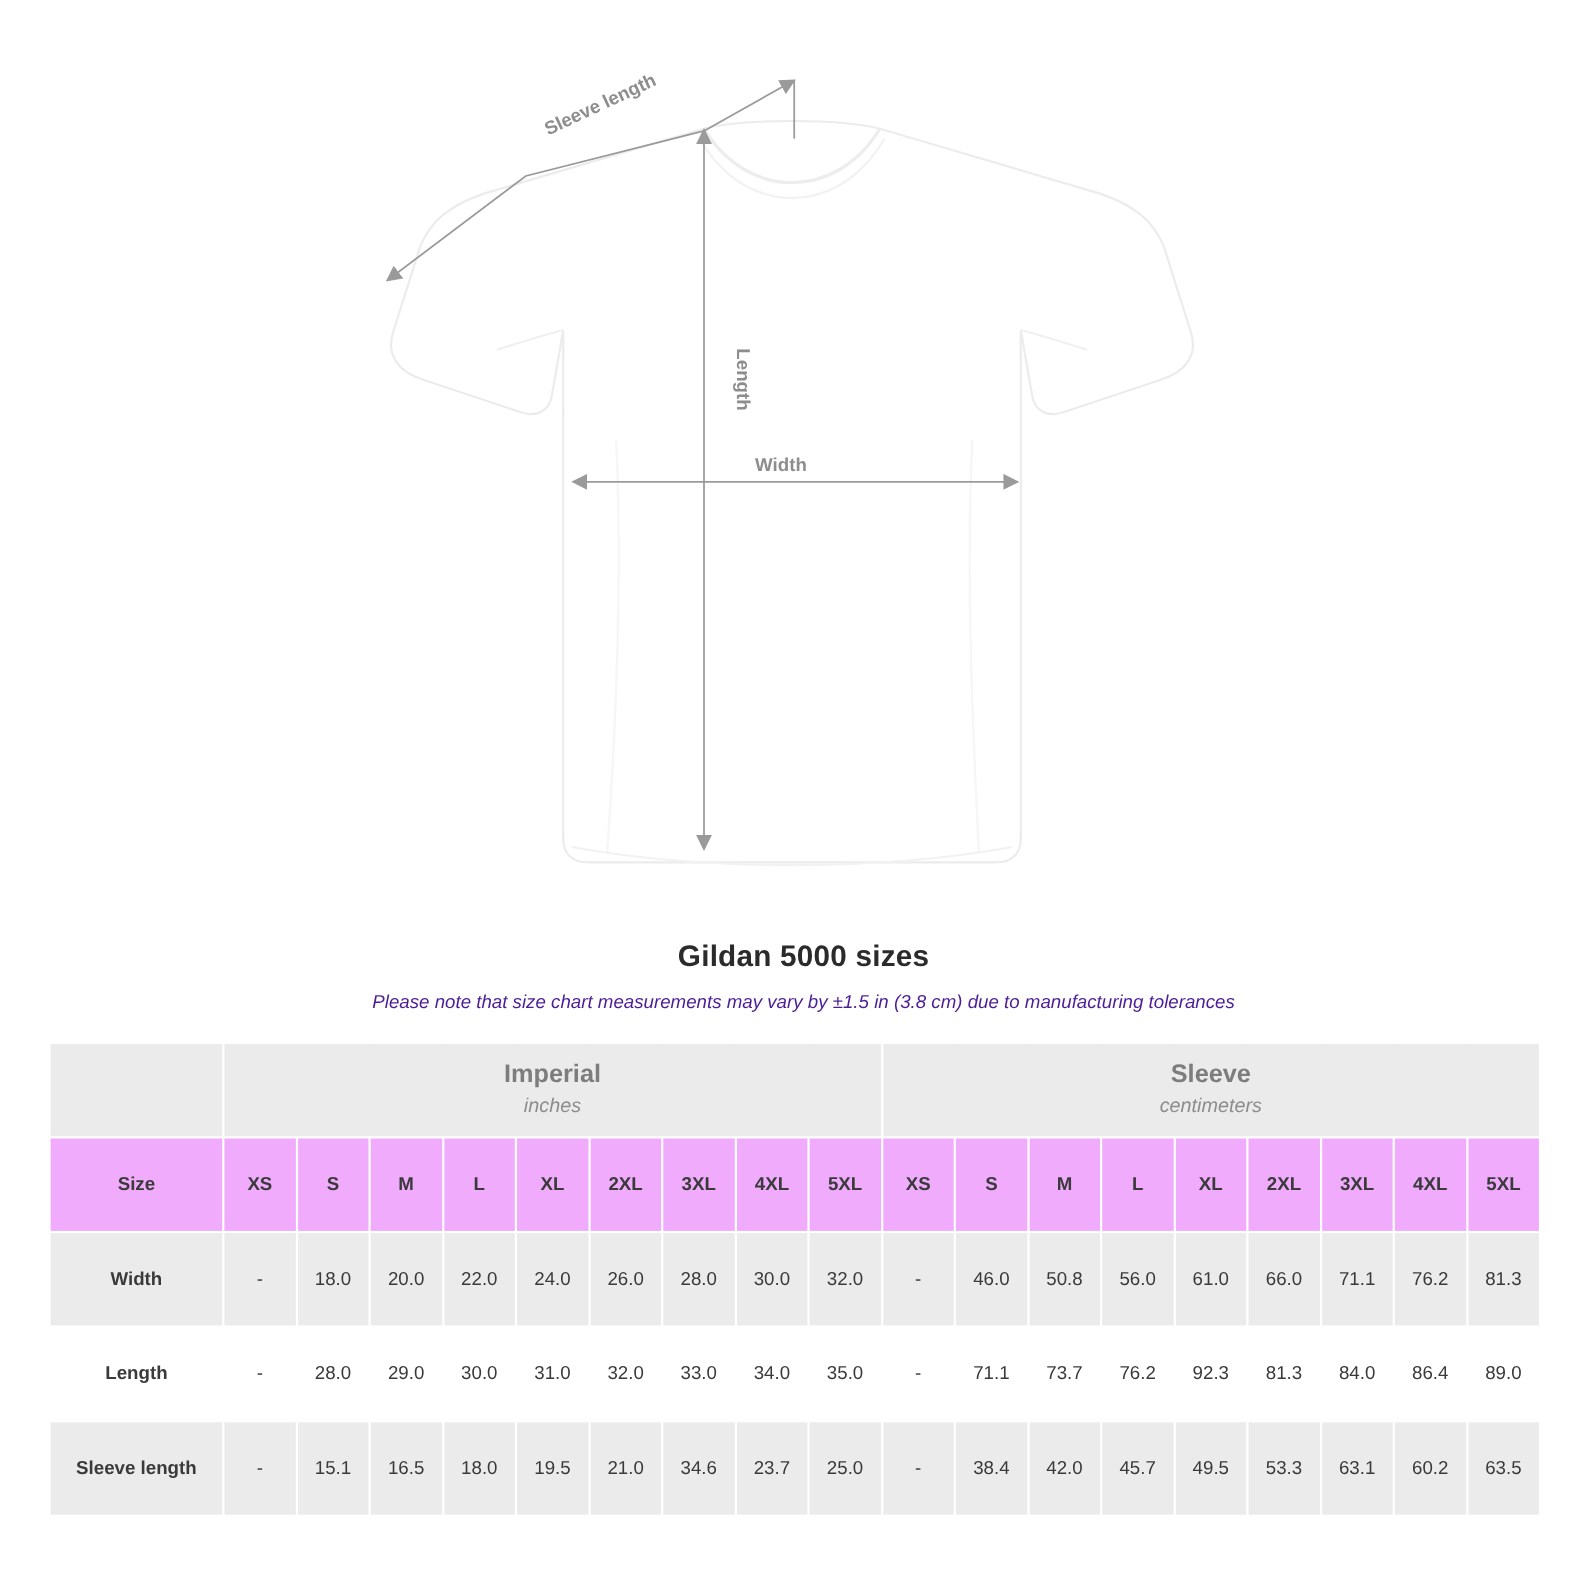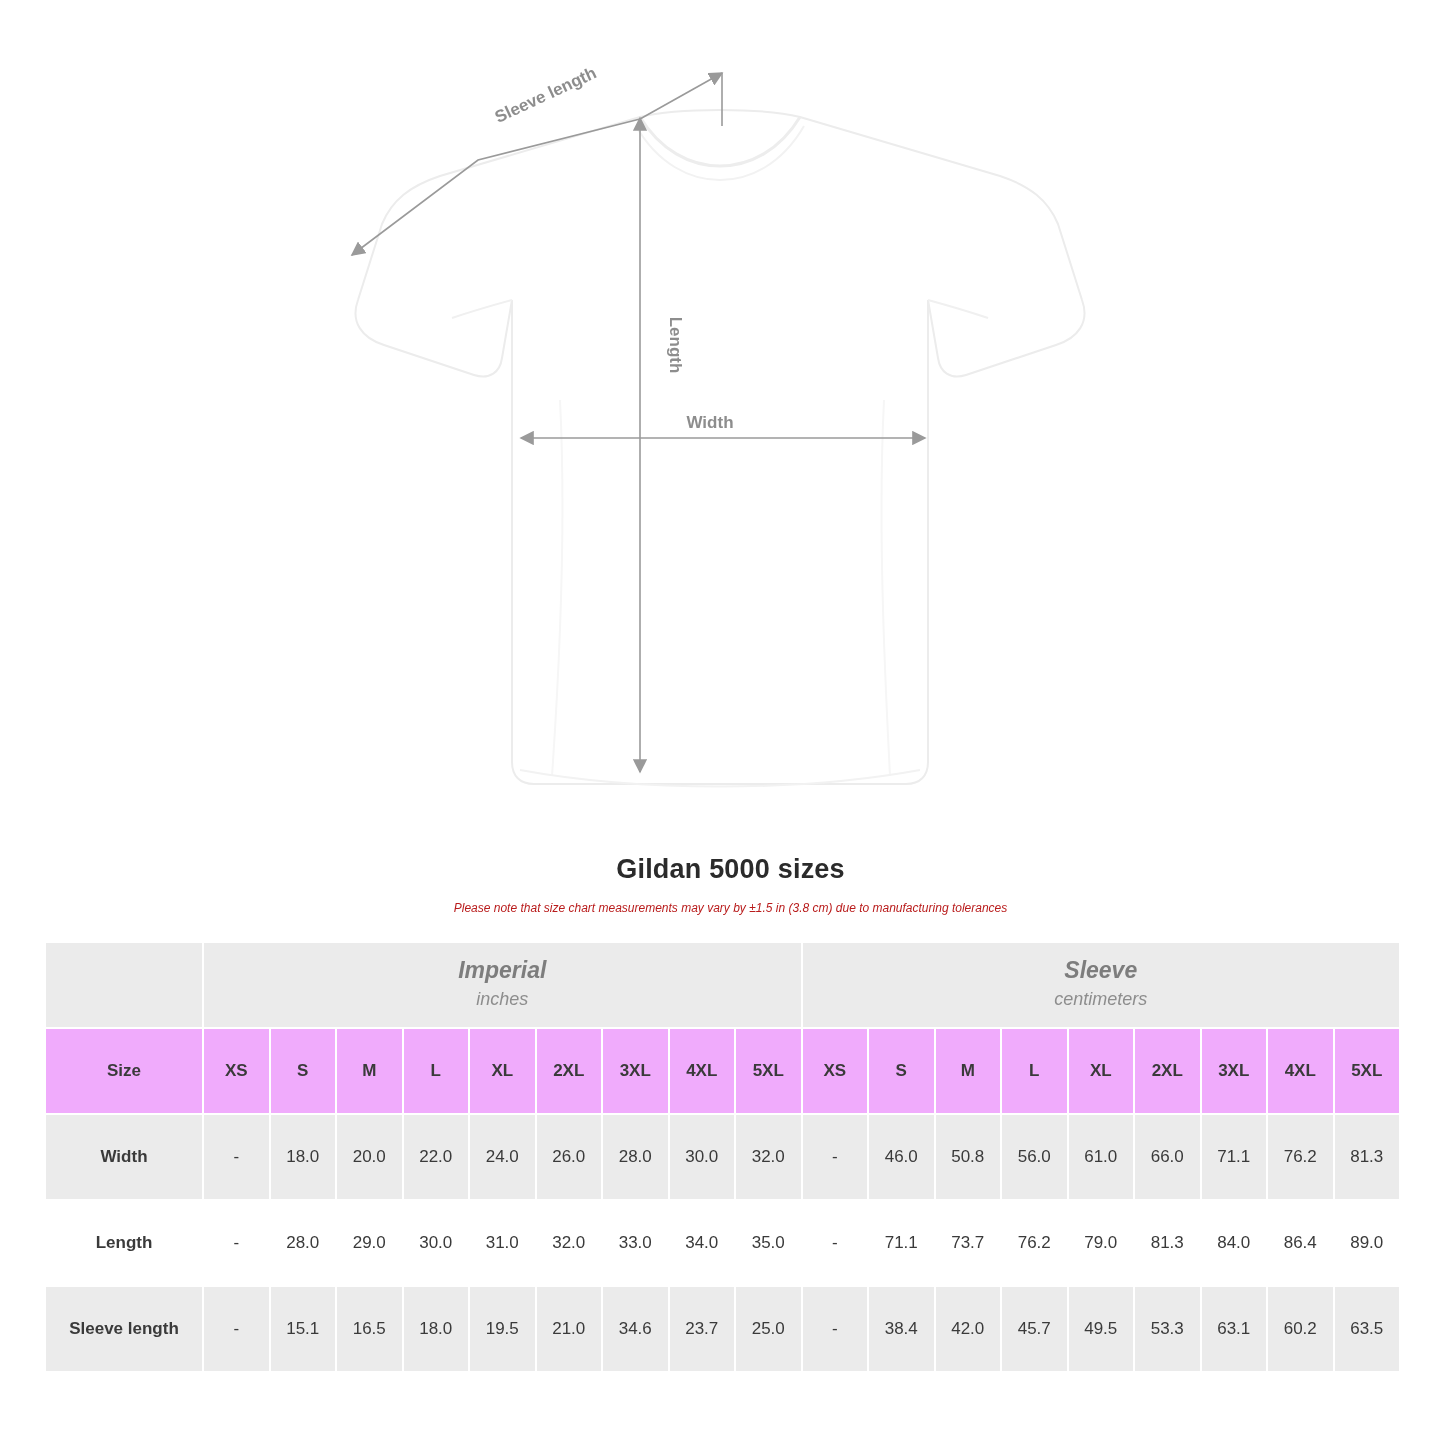--- a/index.html
+++ b/index.html
@@ -36,23 +36,23 @@
     margin-top: 24px;
     padding-left: 16px;
   }
   .chart-title {
     font-size: 27px;
     font-weight: bold;
     color: #2b2b2b;
     letter-spacing: 0.2px;
   }
   .chart-note {
-    font-size: 12px;
+    font-size: 17px;
     font-style: italic;
-    color: #b91c1c;
+    color: #4c1d95;
     margin-top: 16px;
   }
 
   
   .table-wrap {
     margin-top: 26px;
     padding: 0 44px;
   }
   table.size-table {
     border-collapse: collapse;
@@ -68,21 +68,20 @@
     color: #3a3a3a;
     padding: 0;
     height: 84px;
   }
   .unit-cell {
     background: #ebebeb;
     height: 116px;
   }
   .unit-name {
     font-size: 23px;
-    font-style: italic;
     font-weight: bold;
     color: #7d7d7d;
     line-height: 1.25;
   }
   .unit-sub {
     font-size: 18px;
     font-style: italic;
     color: #8d8d8d;
     line-height: 1.6;
   }
@@ -257,21 +256,21 @@
           <td>30.0</td>
           <td>31.0</td>
           <td>32.0</td>
           <td>33.0</td>
           <td>34.0</td>
           <td>35.0</td>
           <td>-</td>
           <td>71.1</td>
           <td>73.7</td>
           <td>76.2</td>
-          <td>79.0</td>
+          <td>92.3</td>
           <td>81.3</td>
           <td>84.0</td>
           <td>86.4</td>
           <td>89.0</td>
         </tr>
 
         <tr class="band-gray">
           <td class="row-head">Sleeve length</td>
           <td>-</td>
           <td>15.1</td>

